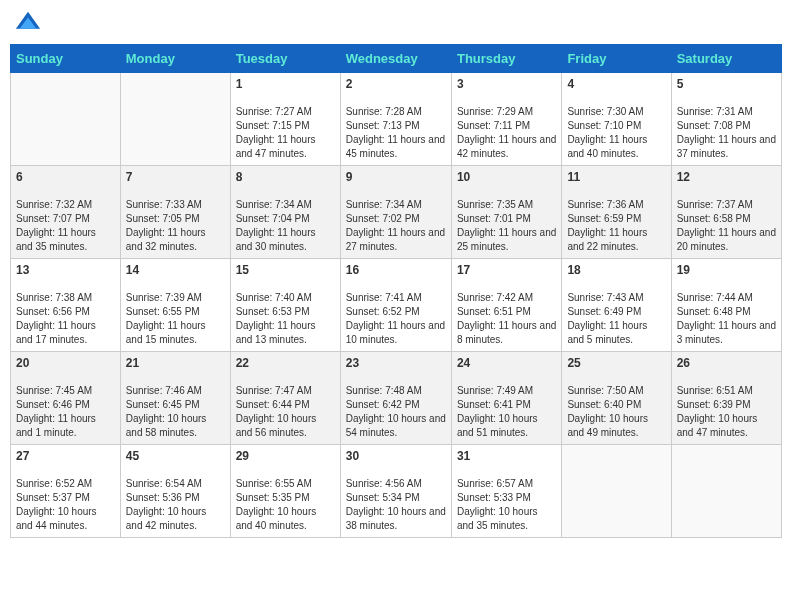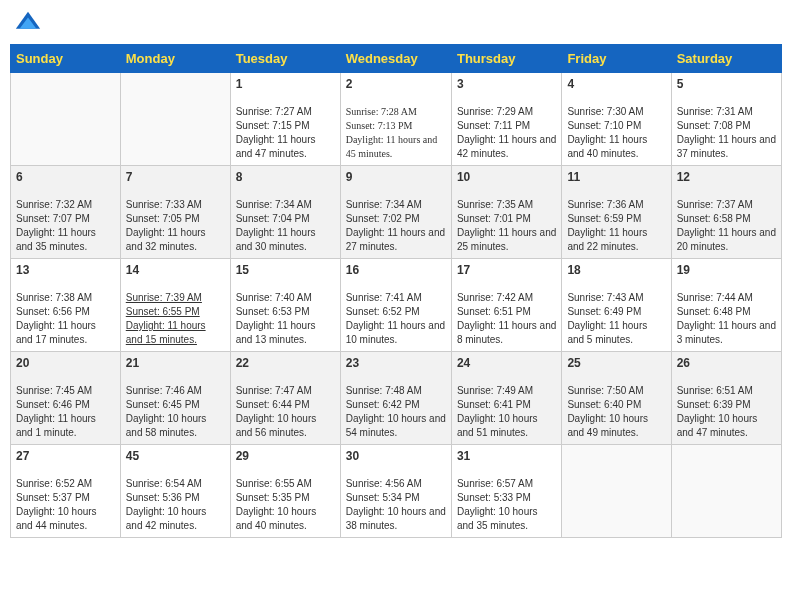--- a/index.html
+++ b/index.html
@@ -45,21 +45,21 @@
       font-size: 15px;
       color: #444;
     }
     .calendar {
       width: 100%;
       border-collapse: collapse;
       border: 1px solid #ccc;
     }
     .calendar th {
       background-color: #1565c0;
-      color: #fde047;
+      color: #5eead4;
       font-size: 13px;
       font-weight: bold;
       padding: 6px 5px;
       text-align: left;
       border: 1px solid #1565c0;
     }
     .calendar td {
       vertical-align: top;
       border: 1px solid #ccc;
       padding: 4px 5px;
@@ -128,21 +128,21 @@
         <td class="empty"></td>
         <td class="empty"></td>
         <td>
           <span class="day-num">1</span>
           <div class="day-info" style="white-space: pre-line;">Sunrise: 7:27 AM
 Sunset: 7:15 PM
 Daylight: 11 hours and 47 minutes.</div>
         </td>
         <td>
           <span class="day-num">2</span>
-          <div class="day-info" style="white-space: pre-line; font-family: Liberation Serif, serif;">Sunrise: 7:28 AM
+          <div class="day-info" style="white-space: pre-line;">Sunrise: 7:28 AM
 Sunset: 7:13 PM
 Daylight: 11 hours and 45 minutes.</div>
         </td>
         <td>
           <span class="day-num">3</span>
           <div class="day-info" style="white-space: pre-line;">Sunrise: 7:29 AM
 Sunset: 7:11 PM
 Daylight: 11 hours and 42 minutes.</div>
         </td>
         <td>
@@ -204,21 +204,21 @@
       </tr>
       <tr class="week-row">
         <td>
           <span class="day-num">13</span>
           <div class="day-info" style="white-space: pre-line;">Sunrise: 7:38 AM
 Sunset: 6:56 PM
 Daylight: 11 hours and 17 minutes.</div>
         </td>
         <td>
           <span class="day-num">14</span>
-          <div class="day-info" style="white-space: pre-line; text-decoration: underline;">Sunrise: 7:39 AM
+          <div class="day-info" style="white-space: pre-line;">Sunrise: 7:39 AM
 Sunset: 6:55 PM
 Daylight: 11 hours and 15 minutes.</div>
         </td>
         <td>
           <span class="day-num">15</span>
           <div class="day-info" style="white-space: pre-line;">Sunrise: 7:40 AM
 Sunset: 6:53 PM
 Daylight: 11 hours and 13 minutes.</div>
         </td>
         <td>

